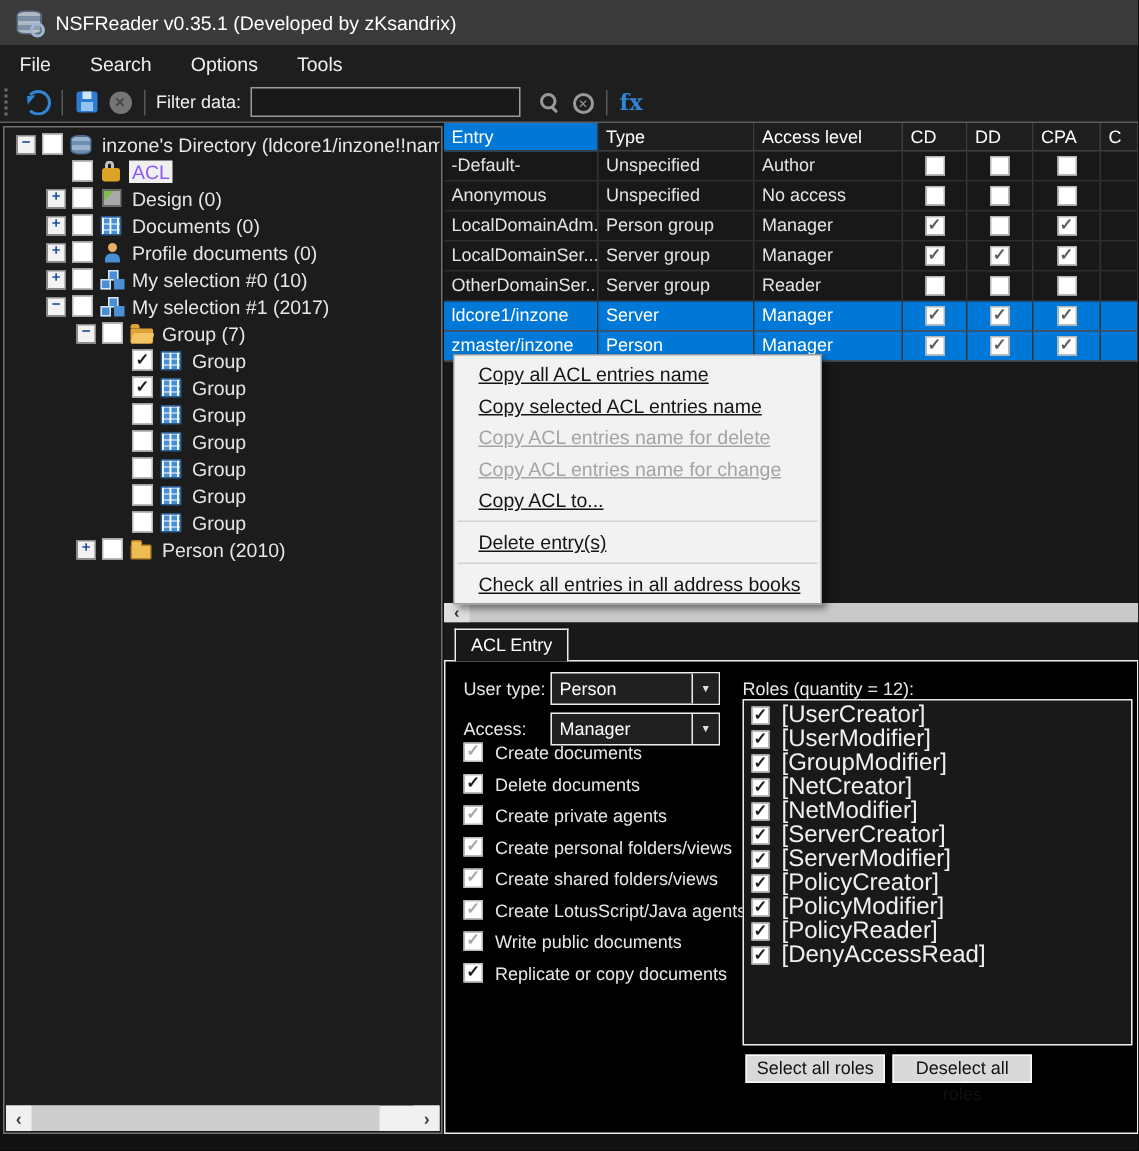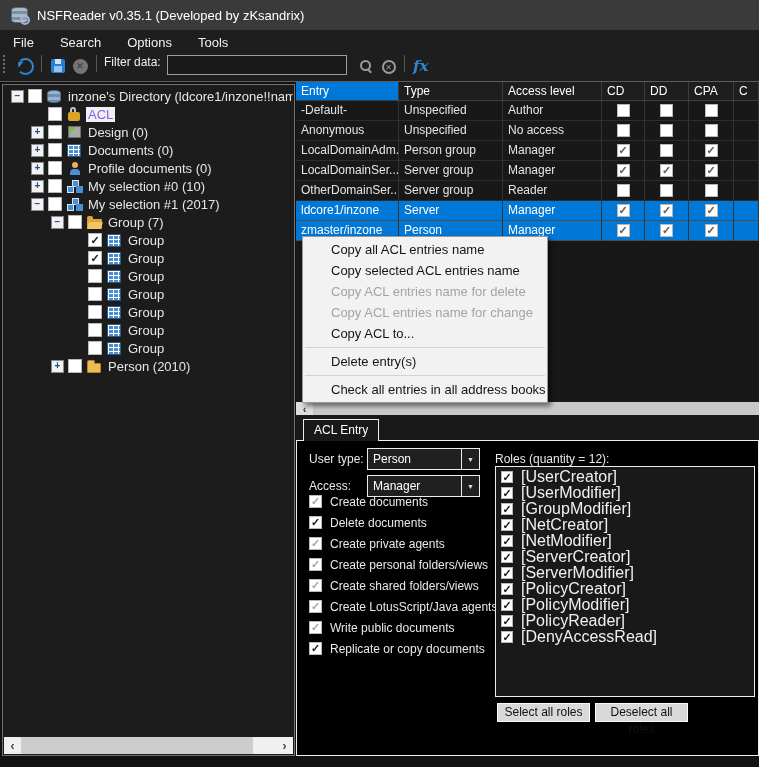--- a/index.html
+++ b/index.html
@@ -14,21 +14,21 @@
   .icon-app::after{content:"";position:absolute;right:-3px;bottom:-3px;width:6px;height:6px;
     border:2px solid #9fb7d4;border-radius:50%;background:rgba(255,255,255,.15);}
 
   
   .menubar{position:absolute;left:0;top:30px;width:759px;height:25px;background:#1e1e1e;
     display:flex;align-items:center;color:#f0f0f0;font-size:13px;}
   .menu-item{padding:0 13px;height:25px;line-height:25px;}
 
   
   .toolbar{position:absolute;left:0;top:55px;width:759px;height:26px;background:#1e1e1e;
-    border-bottom:1px solid #5c5c5c;display:flex;align-items:flex-start;color:#f0f0f0;font-size:12px;}
+    border-bottom:1px solid #5c5c5c;display:flex;align-items:center;color:#f0f0f0;font-size:12px;}
   .grip{width:4px;height:18px;border-left:2px dotted #6e6e6e;margin:0 5px 0 3px;}
   .tsep{width:1px;height:17px;background:#585858;margin:0 5px;}
   .ticonbox{display:flex;align-items:center;justify-content:center;width:22px;height:22px;flex-shrink:0;}
   .icon-refresh{width:13px;height:13px;border:2px solid #2f86d6;border-radius:50%;border-left-color:transparent;position:relative;}
   .icon-refresh::after{content:"";position:absolute;left:-5px;top:-2px;border:4px solid transparent;border-right-color:#2f86d6;transform:rotate(40deg);}
   .icon-save{width:14px;height:14px;background:#2b7cd3;border-radius:2px;position:relative;}
   .icon-save::before{content:"";position:absolute;top:0;left:4px;width:6px;height:5px;background:#cfe6fa;}
   .icon-save::after{content:"";position:absolute;bottom:1px;left:3px;width:8px;height:6px;background:#93c4ef;}
   .icon-disconnect{width:15px;height:15px;border-radius:50%;background:#757575;position:relative;}
   .icon-disconnect::after{content:"✕";position:absolute;left:0;top:0;width:15px;height:15px;
@@ -36,21 +36,21 @@
   .filter-label{margin:0 6px 0 2px;}
   .filter-input{width:170px;height:18px;background:#191919;border:1px solid #9c9c9c;color:#eee;
     font-family:"Liberation Sans",sans-serif;font-size:12px;padding:0 4px;margin-right:8px;}
   .icon-search{width:14px;height:14px;position:relative;}
   .icon-search::before{content:"";position:absolute;left:1px;top:1px;width:7px;height:7px;border:2px solid #9a9a9a;border-radius:50%;}
   .icon-search::after{content:"";position:absolute;right:1px;bottom:1px;width:5px;height:2px;background:#9a9a9a;transform:rotate(45deg);}
   .icon-clear-search{width:14px;height:14px;position:relative;}
   .icon-clear-search::before{content:"";position:absolute;left:1px;top:1px;width:10px;height:10px;border:2px solid #9a9a9a;border-radius:50%;}
   .icon-clear-search::after{content:"✕";position:absolute;left:2px;top:2px;width:12px;height:12px;color:#9a9a9a;
     font-size:8px;display:flex;align-items:center;justify-content:center;}
-  .icon-formula{font-family:"DejaVu Serif",serif;font-style:italic;font-weight:bold;color:#2f86d6;font-size:15px;line-height:1;}
+  .icon-formula{font-family:"DejaVu Serif",serif;font-weight:bold;color:#2f86d6;font-size:15px;line-height:1;}
 
   
   .tree-panel{position:absolute;left:2px;top:84px;width:291px;height:670px;background:#1c1c1c;
     border:1px solid #707070;overflow:hidden;}
   .tree-rows{position:absolute;left:2px;top:2px;right:1px;}
   .tree-row{display:flex;align-items:center;gap:4px;height:18px;white-space:nowrap;overflow:hidden;}
   .exp{width:13px;height:13px;background:#f2f2f2;border:1px solid #8a8a8a;color:#1d4e9e;flex-shrink:0;
     display:flex;align-items:center;justify-content:center;font-size:10px;font-weight:bold;box-sizing:border-box;line-height:1;}
   .exp-spacer{width:13px;height:13px;flex-shrink:0;}
   .cb{width:13px;height:13px;background:#fff;border:1px solid #b8b8b8;box-sizing:border-box;flex-shrink:0;
@@ -102,21 +102,21 @@
   .trow.sel .tcell{background:#0078d7;color:#fff;border-bottom-color:#4d4d4d;}
   .tbl-cb{width:13px;height:13px;color:#5e5e5e;}
 
   .table-scroll{position:absolute;left:296px;top:402px;width:463px;height:13px;background:#c9c9c9;}
   .table-scroll .btn-l{position:absolute;left:0;top:0;width:17px;height:13px;background:#dedede;color:#333;
     display:flex;align-items:center;justify-content:center;font-size:11px;font-weight:bold;}
 
   
   .ctx{position:absolute;left:302px;top:236px;width:246px;background:#f2f2f2;border:1px solid #9a9a9a;
     box-shadow:3px 3px 5px rgba(0,0,0,.5);padding:2px 0;z-index:20;box-sizing:border-box;}
-  .ctx-item{height:21px;line-height:21px;padding-left:28px;font-size:13px;color:#141414;white-space:nowrap;}
+  .ctx-item{height:21px;line-height:21px;padding-left:16px;font-size:13px;color:#141414;white-space:nowrap;text-decoration:underline;}
   .ctx-item.disabled{color:#a4a4a4;}
   .ctx-sep{border-top:1px solid #d2d2d2;margin:3px 2px;}
 
   
   .acl-panel{position:absolute;left:296px;top:415px;width:463px;height:341px;background:#191919;}
   .acl-tab{position:absolute;left:7px;top:4px;height:22px;padding:0 10px;border:1px solid #ededed;border-bottom:none;
     background:#191919;color:#fff;font-size:12px;line-height:21px;z-index:2;box-sizing:border-box;}
   .acl-body{position:absolute;left:0;top:25px;width:461px;height:314px;border:1px solid #ededed;background:#000000;}
   .flabel{position:absolute;color:#e8e8e8;font-size:12px;}
   .dropdown{position:absolute;width:113px;height:22px;background:#202020;border:1px solid #ededed;display:flex;box-sizing:border-box;}

